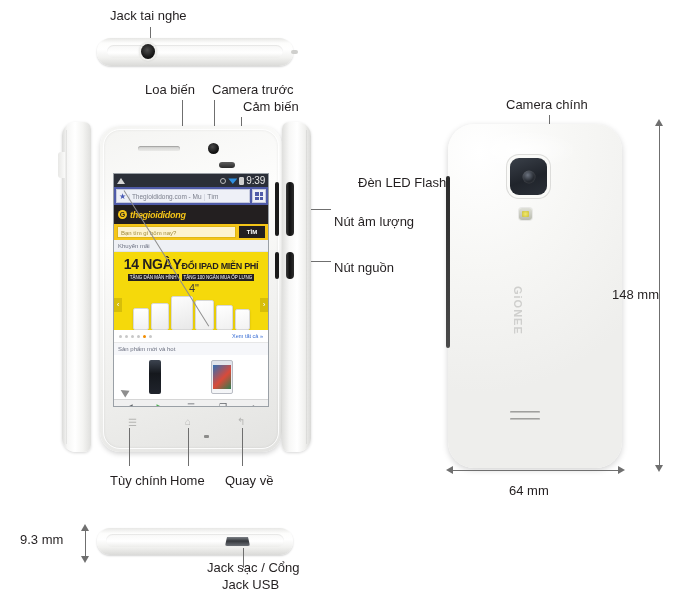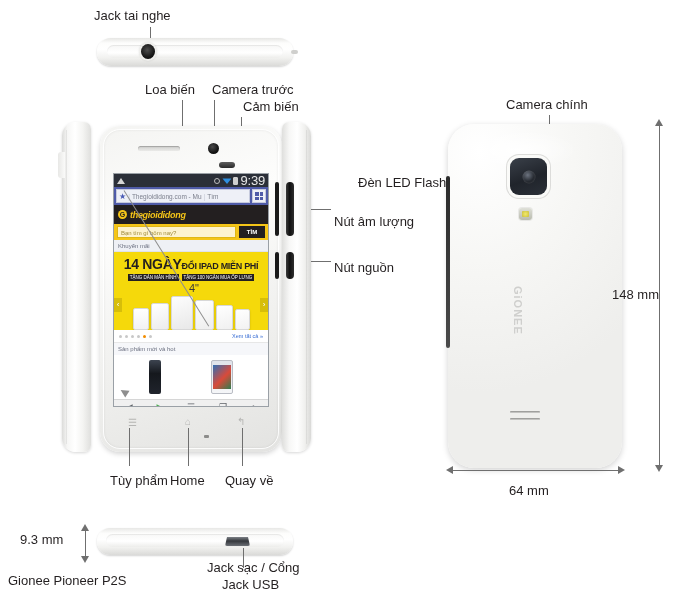--- a/index.html
+++ b/index.html
@@ -138,21 +138,21 @@
   #statusbar {
     height: 13px; background: #2b2f38; display: flex; align-items: center;
     padding: 0 3px; color: #e8e8e8; font-size: 7px; gap: 2px;
   }
   #statusbar .sb-left { flex: 1; display:flex; align-items:center; }
   #statusbar .sb-right { display: flex; align-items: center; gap: 2px; }
   .sb-tri { width: 0; height: 0; border-left: 4px solid transparent; border-right: 4px solid transparent; border-bottom: 6px solid #d6d6d6; }
   .sb-wifi { width: 9px; height: 7px; background: #2f8fe0; clip-path: polygon(50% 100%, 0 22%, 100% 22%); }
   .sb-circle { width:6px;height:6px;border:1px solid #bdbdbd;border-radius:50%; }
   .sb-batt { width: 5px; height: 8px; border: 1px solid #cfcfcf; border-radius: 1px; background:#cfcfcf; }
-  .sb-time { font-size: 13px; letter-spacing: -.2px; }
+  .sb-time { font-size: 10px; letter-spacing: -.2px; }
 
   #urlbar {
     height: 18px; background: #4f5ba8;
     display: flex; align-items: center; padding: 2px;
   }
   #urlbar .field {
     flex: 1; height: 14px; background: #eef0f7; border: 1px solid #c6cadd;
     display: flex; align-items: center; gap: 2px; padding: 0 2px;
     font-size: 6.5px; color: #7b7f8c; overflow: hidden; white-space: nowrap;
   }
@@ -356,21 +356,21 @@
   #diag-label {
     position: absolute; left: 189px; top: 282px;
     font-size: 11px; color: #3a3a3a;
   }
 </style>
 </head>
 <body>
 
 <div id="stage">
 
-  <div class="lbl" style="left:94px; top:8px;">Jack tai nghe</div>
+  <div class="lbl" style="left:110px; top:8px;">Jack tai nghe</div>
   <div class="leader v" style="left:150px; top:27px; height:22px;"></div>
 
   <div id="top-edge" class="body-white">
     <div class="groove"></div>
     <div class="tip"></div>
     <div id="jack-hole"></div>
   </div>
 
   <div class="lbl" style="left:145px; top:82px;">Loa biến</div>
   <div class="leader v" style="left:182px; top:100px; height:46px;"></div>
@@ -500,21 +500,21 @@
   <div class="edge-sliver" id="sliver-vol"></div>
   <div class="edge-sliver" id="sliver-pwr"></div>
 
   <div class="leader h" style="left:311px; top:209px; width:20px;"></div>
   <div class="lbl" style="left:334px; top:214px;">Nút âm lượng</div>
 
   <div class="leader h" style="left:311px; top:261px; width:20px;"></div>
   <div class="lbl" style="left:334px; top:260px;">Nút nguồn</div>
 
   <div class="leader v" style="left:129px; top:428px; height:38px;"></div>
-  <div class="lbl" style="left:110px; top:473px;">Tùy phẩm</div>
+  <div class="lbl" style="left:110px; top:473px;">Tùy chính</div>
 
   <div class="leader v" style="left:188px; top:428px; height:38px;"></div>
   <div class="lbl" style="left:170px; top:473px;">Home</div>
 
   <div class="leader v" style="left:242px; top:428px; height:38px;"></div>
   <div class="lbl" style="left:225px; top:473px;">Quay về</div>
 
   <div class="lbl" style="left:506px; top:97px;">Camera chính</div>
   <div class="leader v" style="left:549px; top:115px; height:42px;"></div>
 
@@ -554,15 +554,14 @@
 
   <div class="lbl" style="left:20px; top:532px;">9.3 mm</div>
   <div class="dim-line" style="left:85px; top:530px; width:1px; height:26px;"></div>
   <div class="arrow up" style="left:81px; top:524px;"></div>
   <div class="arrow down" style="left:81px; top:556px;"></div>
 
   <div class="leader v" style="left:243px; top:548px; height:20px;"></div>
   <div class="lbl" style="left:207px; top:560px;">Jack sạc / Cổng</div>
   <div class="lbl" style="left:222px; top:577px;">Jack USB</div>
 
-  <div class="lbl" style="left:8px; top:573px;">Gionee Pioneer P2S</div>
 
 </div>
 
 </body></html>

